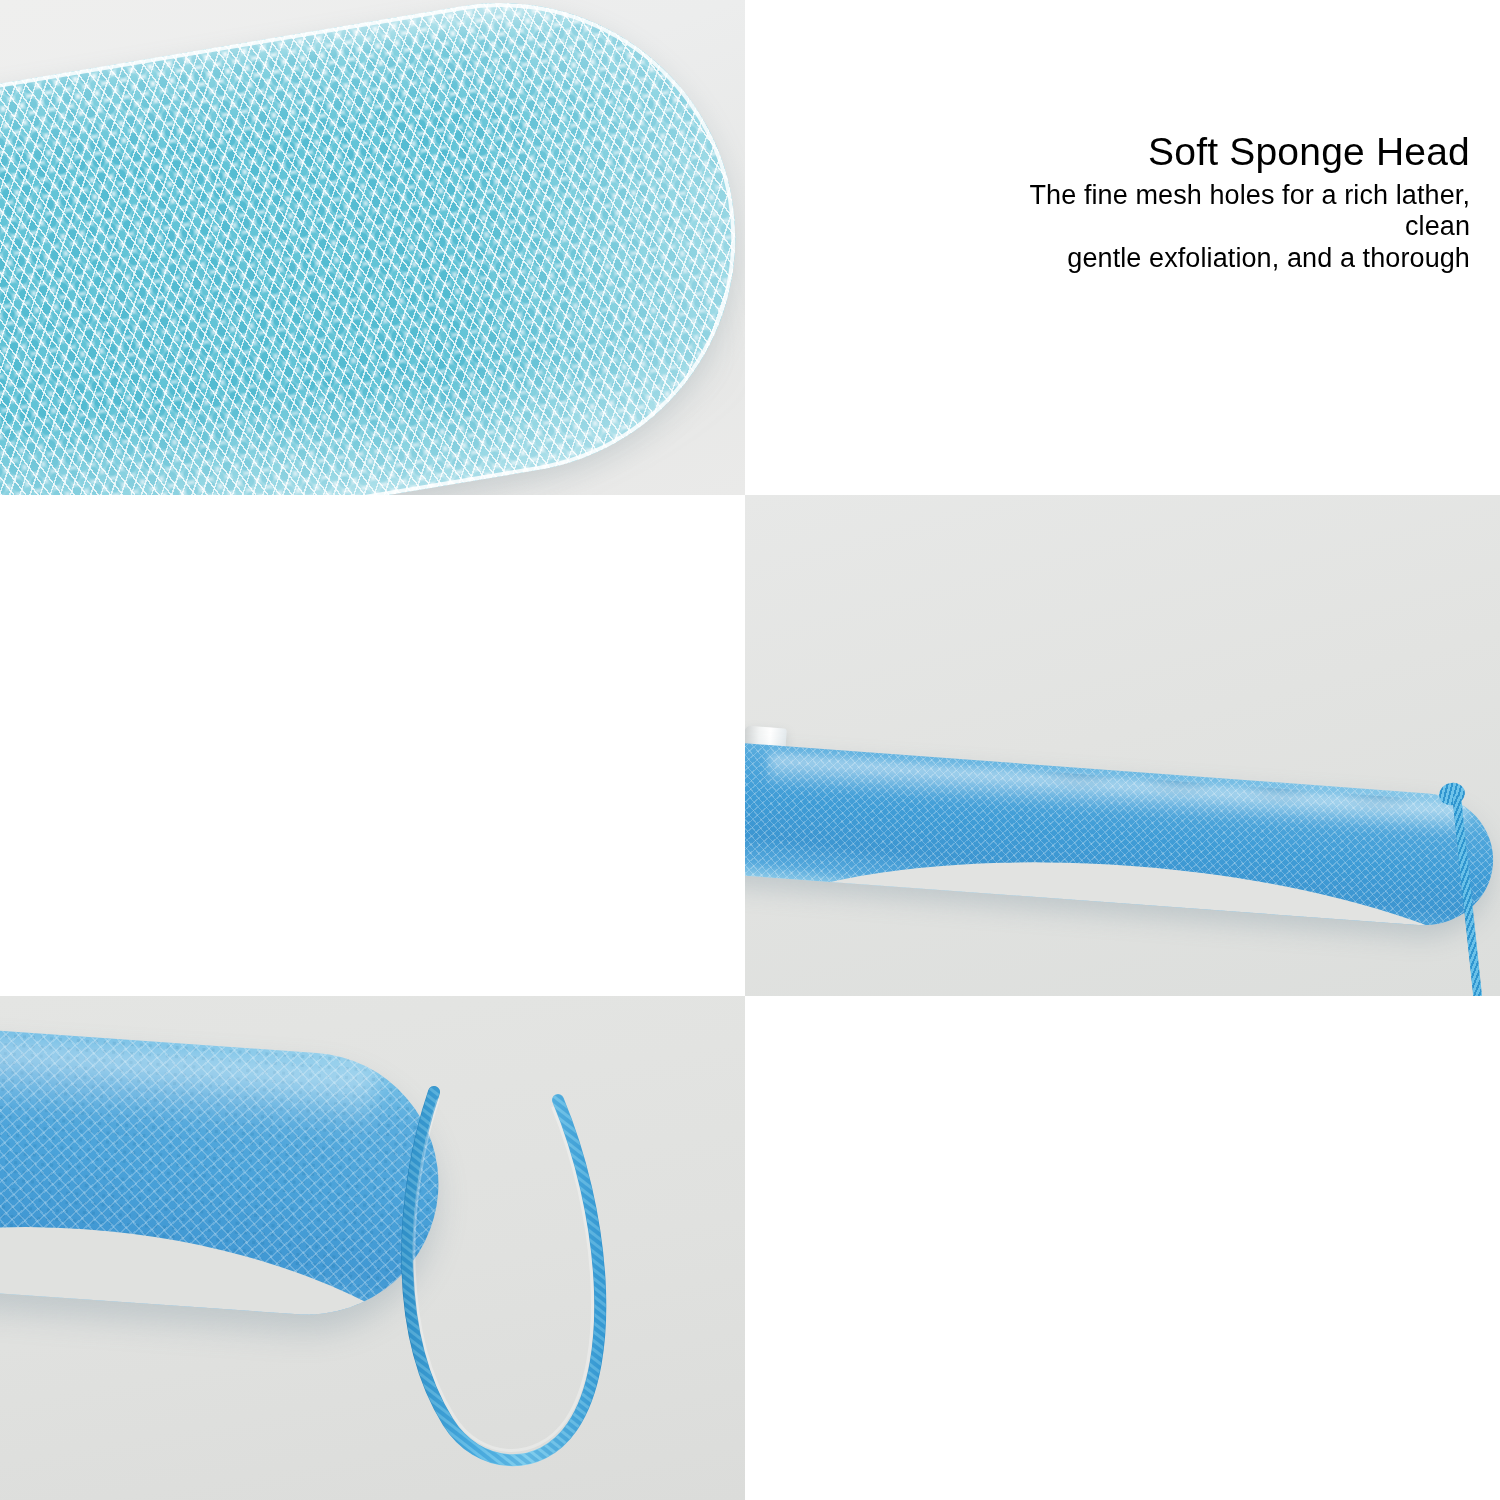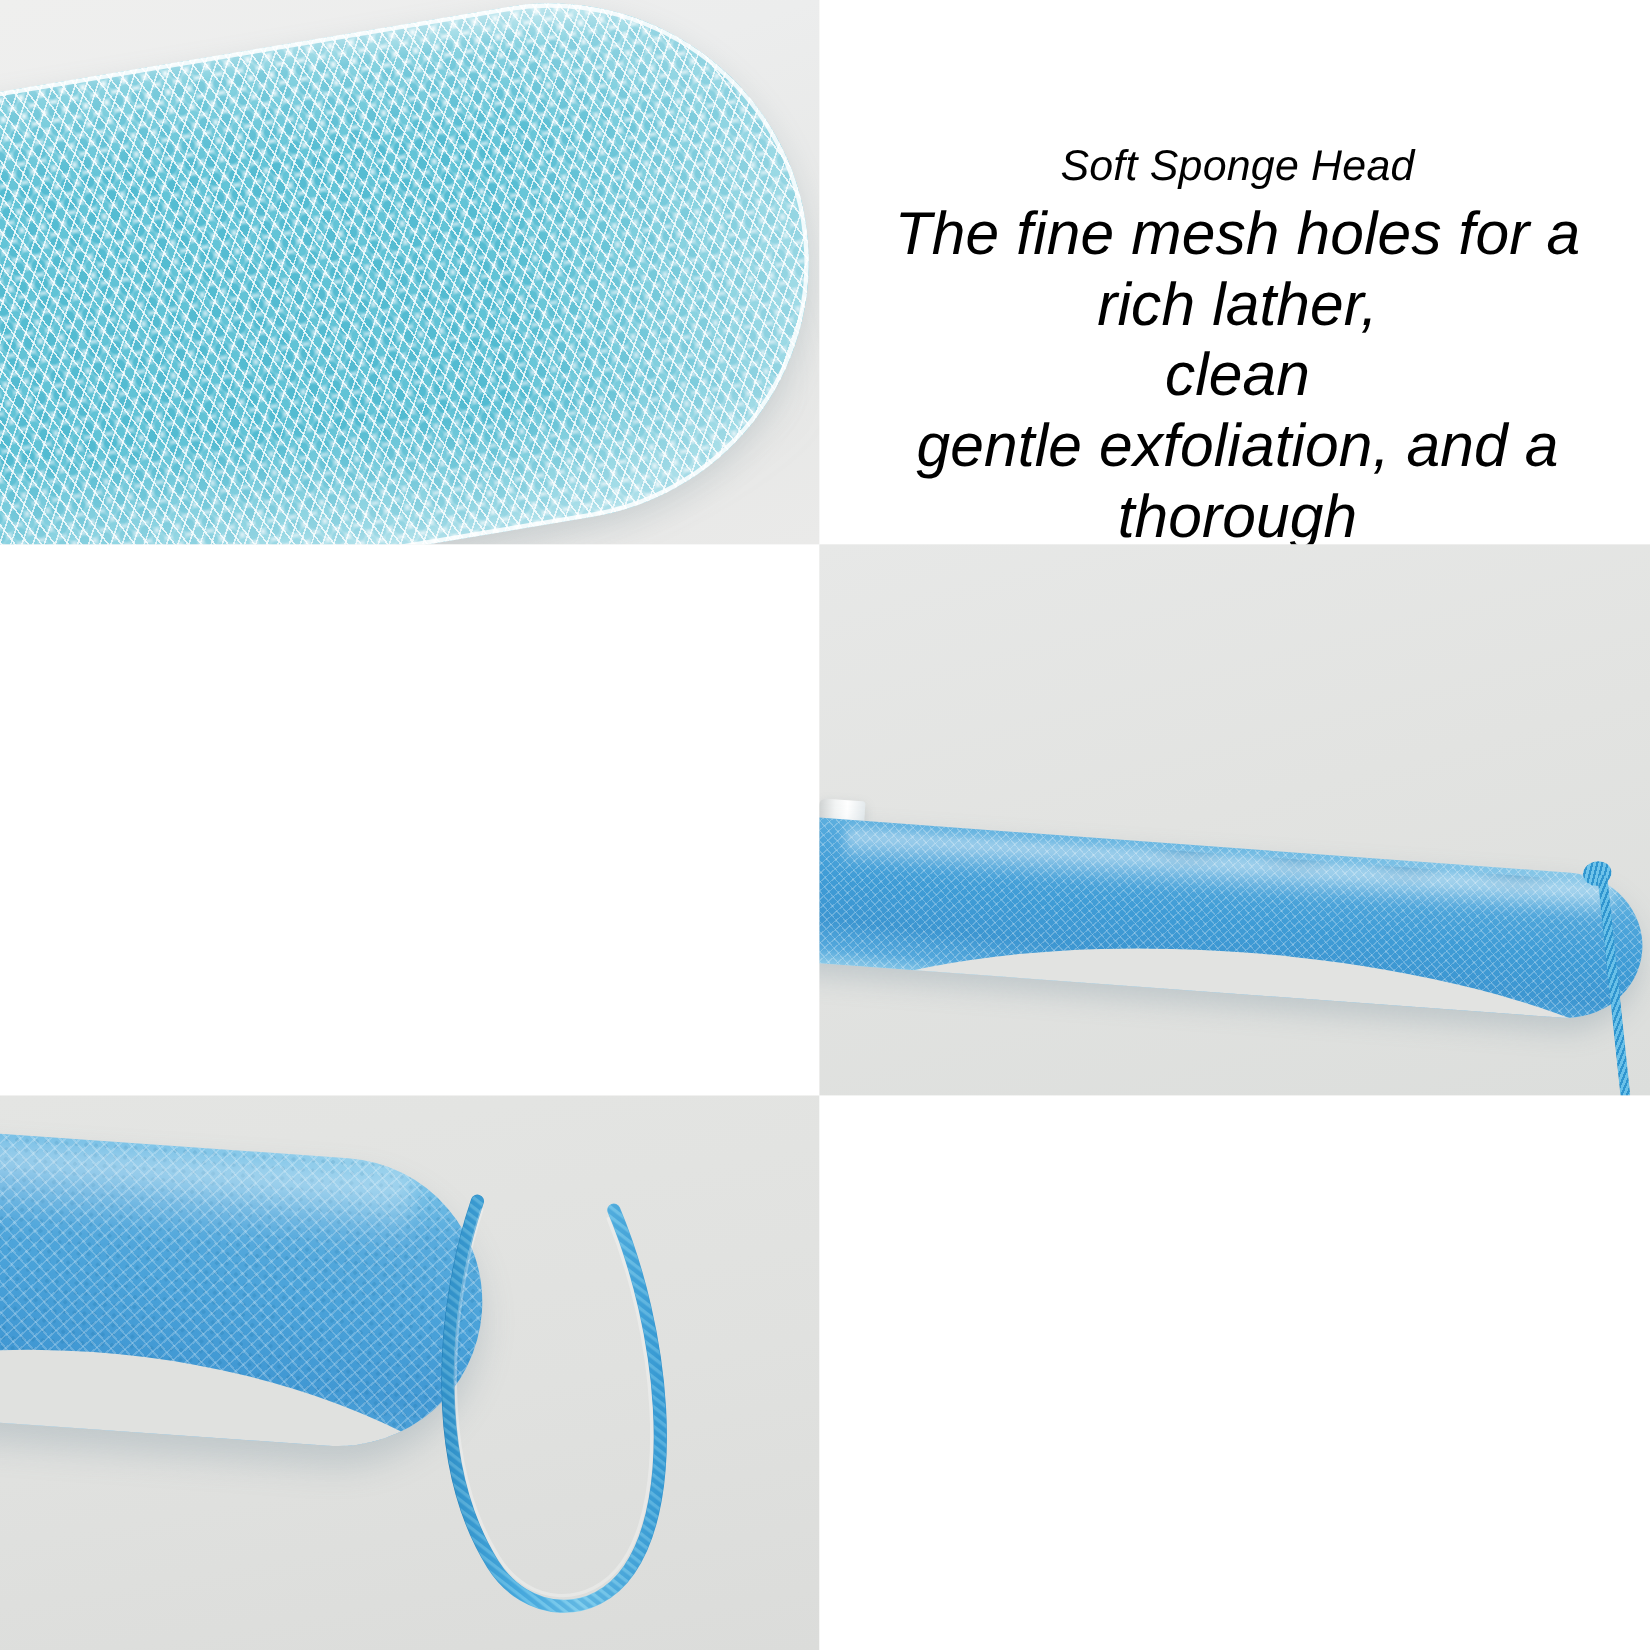--- a/index.html
+++ b/index.html
@@ -32,32 +32,31 @@
   .p-text1    { left: 745px;  top: 0px;    width: 755px;  height: 495px; }
   .p-text2    { left: 0px;    top: 495px;  width: 745px;  height: 501px; }
   .p-handle   { left: 745px;  top: 495px;  width: 755px;  height: 501px; }
   .p-rope     { left: 0px;    top: 996px;  width: 745px;  height: 504px; }
   .p-text3    { left: 745px;  top: 996px;  width: 755px;  height: 504px; }
 
   
   .text-block {
     position: absolute;
     color: #000000;
-    text-align: center;
-    font-style: italic;
+    text-align: right;
   }
   .tb-title {
     font-size: 39px;
     line-height: 1.12;
     letter-spacing: 0.2px;
     white-space: nowrap;
     margin-bottom: 6px;
   }
   .tb-body {
-    font-size: 55px;
+    font-size: 27px;
     line-height: 1.17;
     letter-spacing: 0.1px;
   }
   .tb-body .ln { display: block; }
 
   
   .tblock1 { left: 35px;  top: 130px; width: 690px; }
 
   
   .sponge-bg {

